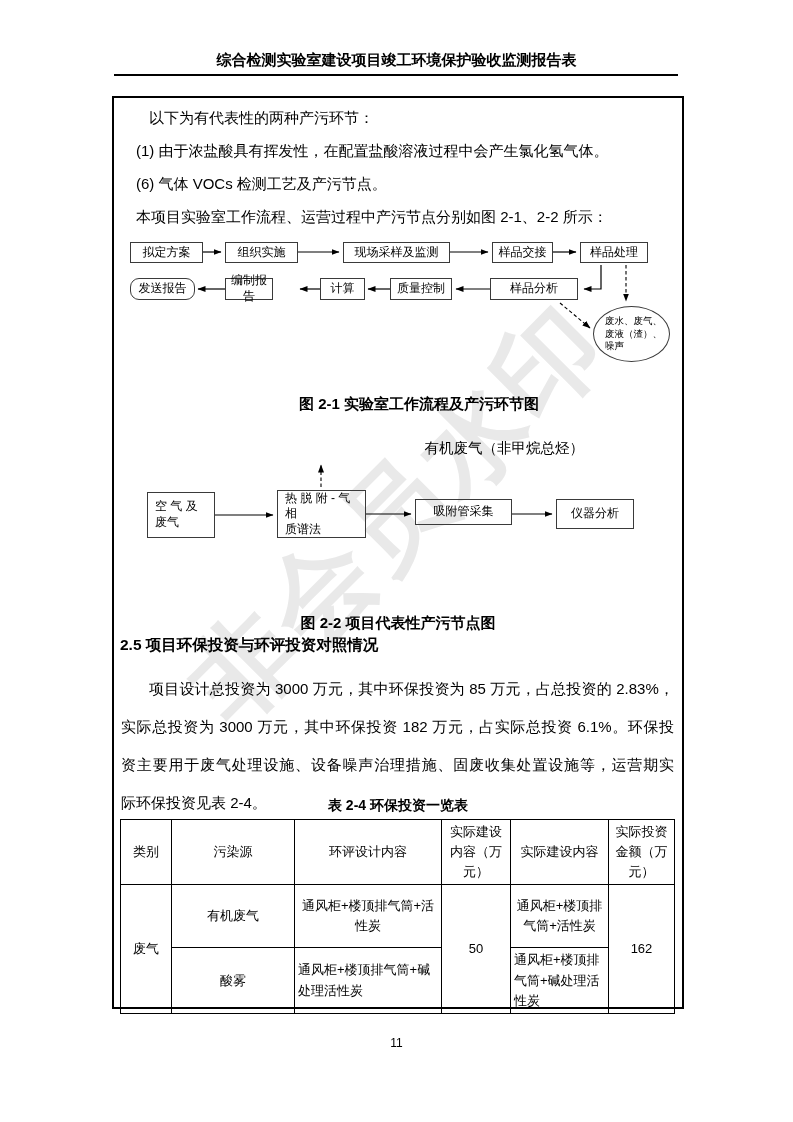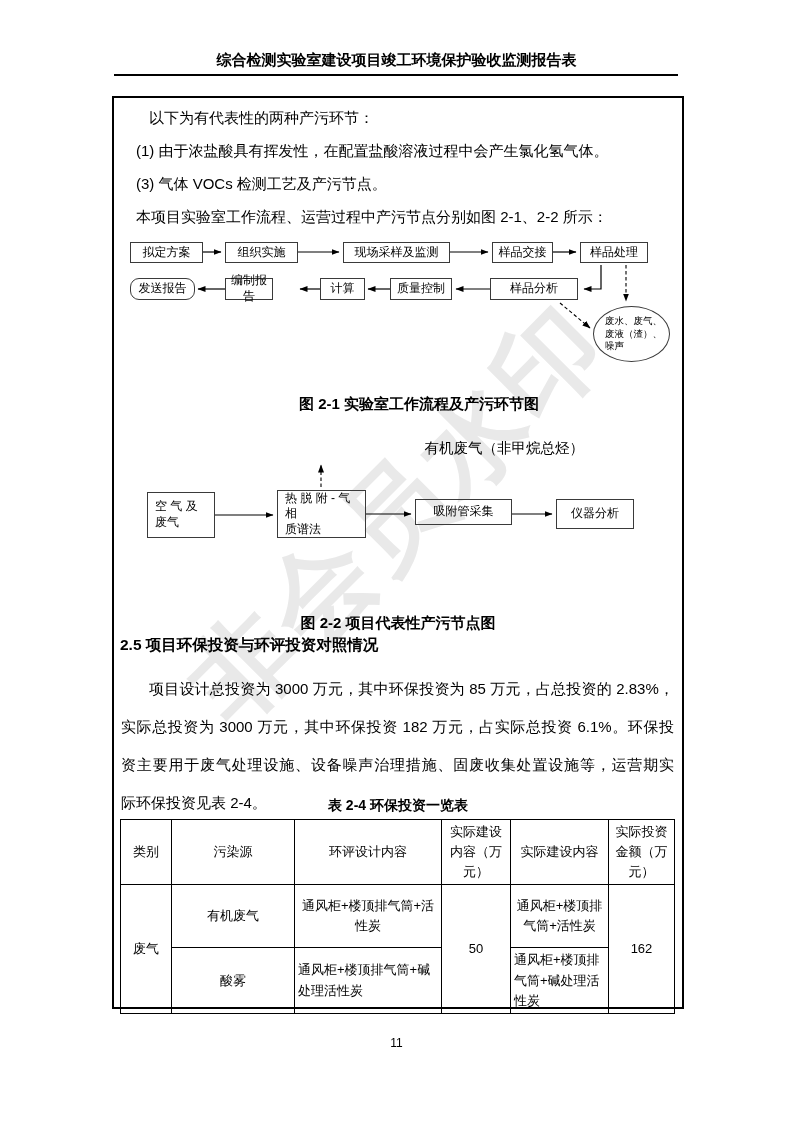--- a/index.html
+++ b/index.html
@@ -53,21 +53,21 @@
   <div class="watermark">非会员水印</div>
 
   <div class="doc-title">综合检测实验室建设项目竣工环境保护验收监测报告表</div>
   <div class="title-rule"></div>
 
   <div class="content-box">
 
     <div class="intro">
       <div class="intro-line first">以下为有代表性的两种产污环节：</div>
       <div class="intro-line">(1) 由于浓盐酸具有挥发性，在配置盐酸溶液过程中会产生氯化氢气体。</div>
-      <div class="intro-line">(3) 气体 VOCs 检测工艺及产污节点。</div>
+      <div class="intro-line">(6) 气体 VOCs 检测工艺及产污节点。</div>
       <div class="intro-line">本项目实验室工作流程、运营过程中产污节点分别如图 2-1、2-2 所示：</div>
     </div>
 
     <svg class="arrows" viewBox="0 0 568 909" width="568" height="909">
       <defs>
         <marker id="ah" markerWidth="9" markerHeight="8" refX="7.5" refY="3" orient="auto" markerUnits="userSpaceOnUse">
           <path d="M0,0 L8,3 L0,6 Z" fill="#000"></path>
         </marker>
       </defs>
 

